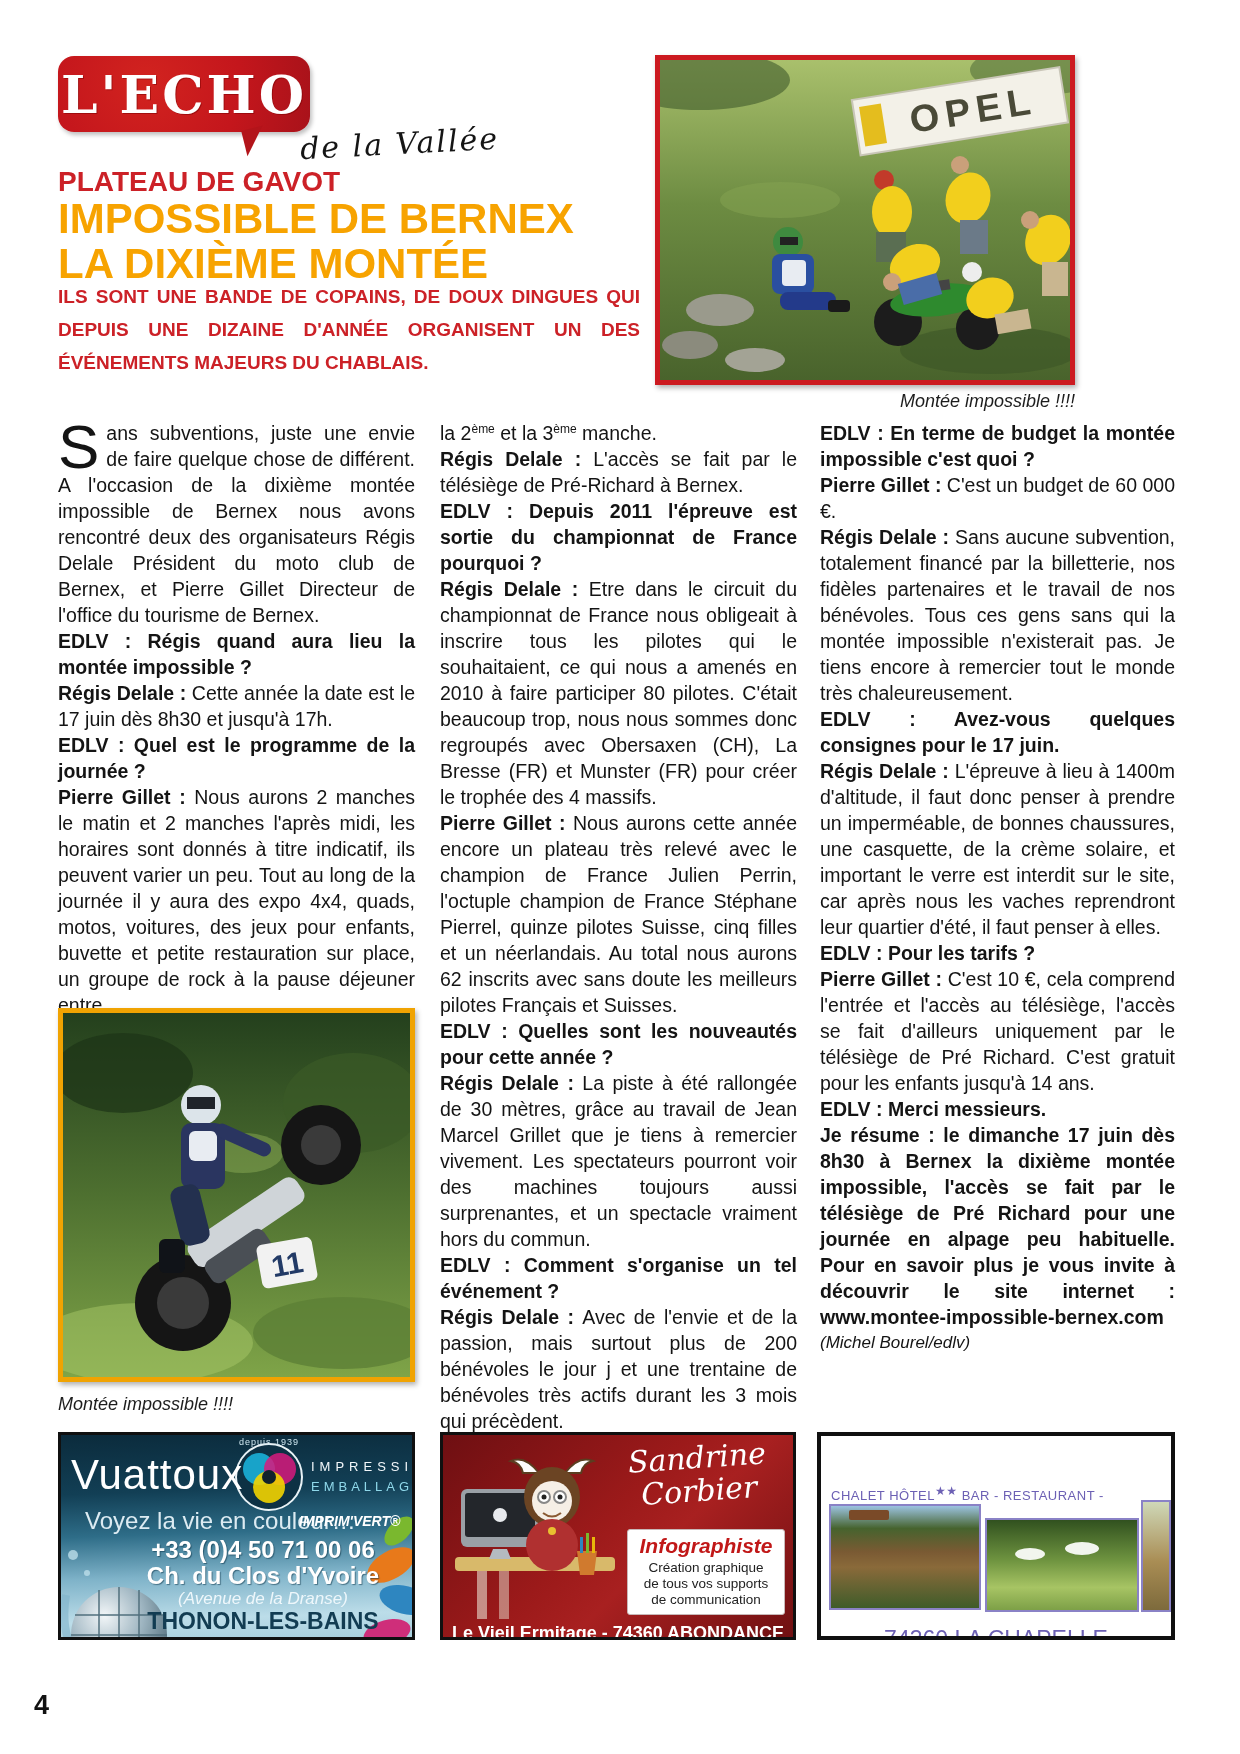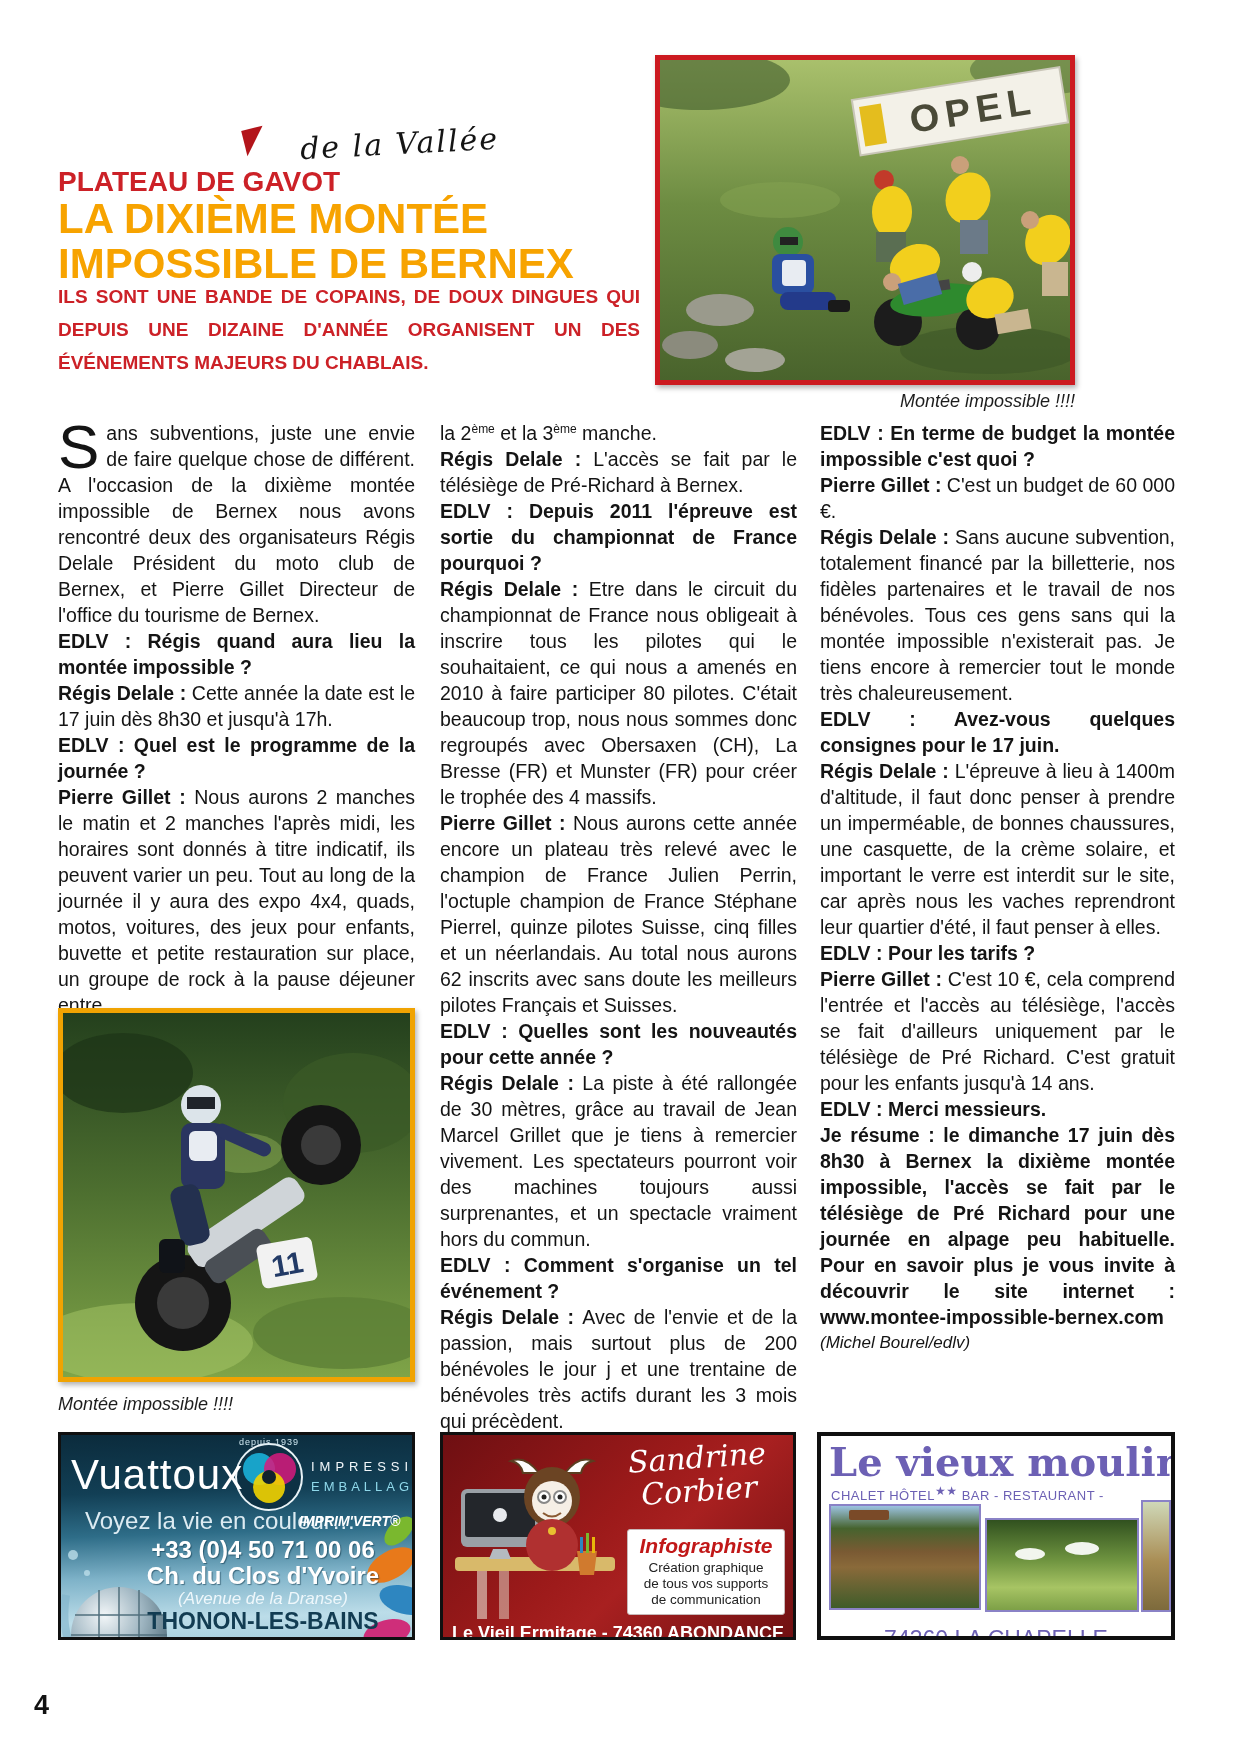--- a/index.html
+++ b/index.html
@@ -99,27 +99,30 @@
   .vm-mail{left:0;top:236px;width:100%;text-align:right;padding-right:0;box-sizing:border-box;
        font-size:14px;font-style:italic;color:#6c60b4}
 
   .pagenum{position:absolute;left:34px;top:1690px;font-size:27px;font-weight:700;color:#111}
 </style>
 </head>
 <body>
 
 <div class="page">
 
+  <div class="logo-bubble">
+    <span>L'ECHO</span>
+  </div>
   <div class="logo-tail"></div>
   <div class="logo-script">de la Vallée</div>
 
   <div class="kicker">PLATEAU DE GAVOT</div>
   <div class="title">
+    <div>IMPOSSIBLE DE BERNEX</div>
     <div>LA DIXIÈME MONTÉE</div>
-    <div>IMPOSSIBLE DE BERNEX</div>
   </div>
   <div class="intro">ILS SONT UNE BANDE DE COPAINS, DE DOUX DINGUES QUI DEPUIS UNE DIZAINE D'ANNÉE ORGANISENT UN DES ÉVÉNEMENTS MAJEURS DU CHABLAIS.</div>
 
   <div class="photo-frame photo-top">
     <svg width="410" height="320" viewBox="0 0 410 320">
       <defs>
         <linearGradient id="gGrass" x1="0" y1="0" x2="0" y2="1">
           <stop offset="0" stop-color="#a9c06c"></stop>
             <stop offset="0.45" stop-color="#6d8c42"></stop>
           <stop offset="1" stop-color="#49632c"></stop>
@@ -339,21 +342,20 @@
         <div>de tous vos supports</div>
         <div>de communication</div>
       </div>
     </div>
     <div class="abs cb-addr">Le Vieil Ermitage - 74360 ABONDANCE</div>
     <div class="abs cb-phone">04 50 73 36 82 ou 06 64 83 11 31</div>
     <div class="abs cb-mail">sandrine.corbier@orange.fr - www.sandrinecorbier.com</div>
   </div>
 
   <div class="ad ad-moulin">
-    <div class="abs vm-title">Le vieux moulin</div>
     <div class="abs vm-sub"><span>CHALET HÔTEL</span><span class="stars">★★</span><span> BAR - RESTAURANT - TERRASSE</span></div>
     <div class="vm-photo vm-p1">
       <div class="vm-umbrella" style="left:18px;top:4px;width:40px;height:10px;background:#7a4a28;border-radius:2px"></div>
     </div>
     <div class="vm-photo vm-p2">
       <div class="vm-umbrella" style="left:28px;top:28px;width:30px;height:12px"></div>
       <div class="vm-umbrella" style="left:78px;top:22px;width:34px;height:13px"></div>
     </div>
     <div class="vm-photo vm-p3"></div>
     <div class="abs vm-addr">74360 LA CHAPELLE D'ABONDANCE</div>

